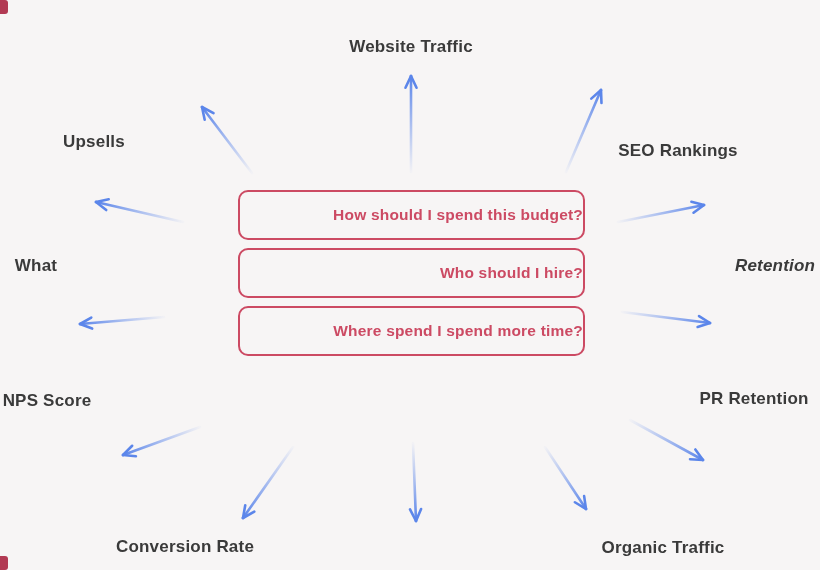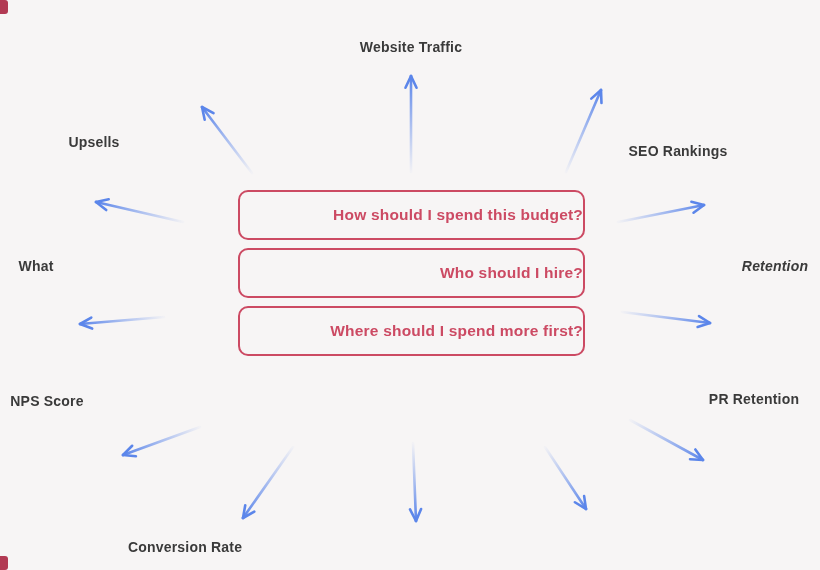--- a/index.html
+++ b/index.html
@@ -26,21 +26,21 @@
     background:transparent;
   }
   .qbox span{
     font-size:15.5px;font-weight:bold;
     color:var(--box-accent,#cc4a63);
     letter-spacing:.2px;
     white-space:nowrap;
   }
   .metric{
     position:absolute;transform:translate(-50%,-50%);
-    font-size:14px;font-weight:bold;
+    font-size:17px;font-weight:bold;
     color:var(--label-color,#3a3a3a);
     letter-spacing:.2px;white-space:nowrap;
   }
   .label-website-traffic{left:411px;top:47px;}
   .label-upsells{left:94px;top:126px;margin-top:16px;}
   .label-seo-rankings{left:678px;top:151px;}
   .label-sales{left:36px;top:266px;}
   .label-retention{left:775px;top:266px;font-style:italic;}
   .label-nps-score{left:47px;top:401px;}
   .label-pr-mentions{left:754px;top:399px;}
@@ -185,28 +185,29 @@
     </svg>
 
   <div class="center-stack">
     <div class="qbox">
       <span>How should I spend this budget?</span>
     </div>
     <div class="qbox">
       <span>Who should I hire?</span>
     </div>
     <div class="qbox">
-      <span>Where should I spend more first?</span>
+      <span>Where spend I spend more time?</span>
     </div>
   </div>
 
   <div class="metric label-website-traffic">Website Traffic</div>
   <div class="metric label-upsells">Upsells</div>
   <div class="metric label-seo-rankings">SEO Rankings</div>
   <div class="metric label-sales">What</div>
   <div class="metric label-retention">Retention</div>
   <div class="metric label-nps-score">NPS Score</div>
   <div class="metric label-pr-mentions">PR Retention</div>
   <div class="metric label-conversion-rate">Conversion Rate</div>
+  <div class="metric label-organic-traffic">Organic Traffic</div>
 
   <div class="corner-mark top"></div>
   <div class="corner-mark bottom"></div>
 </div>
 
 </body></html>

